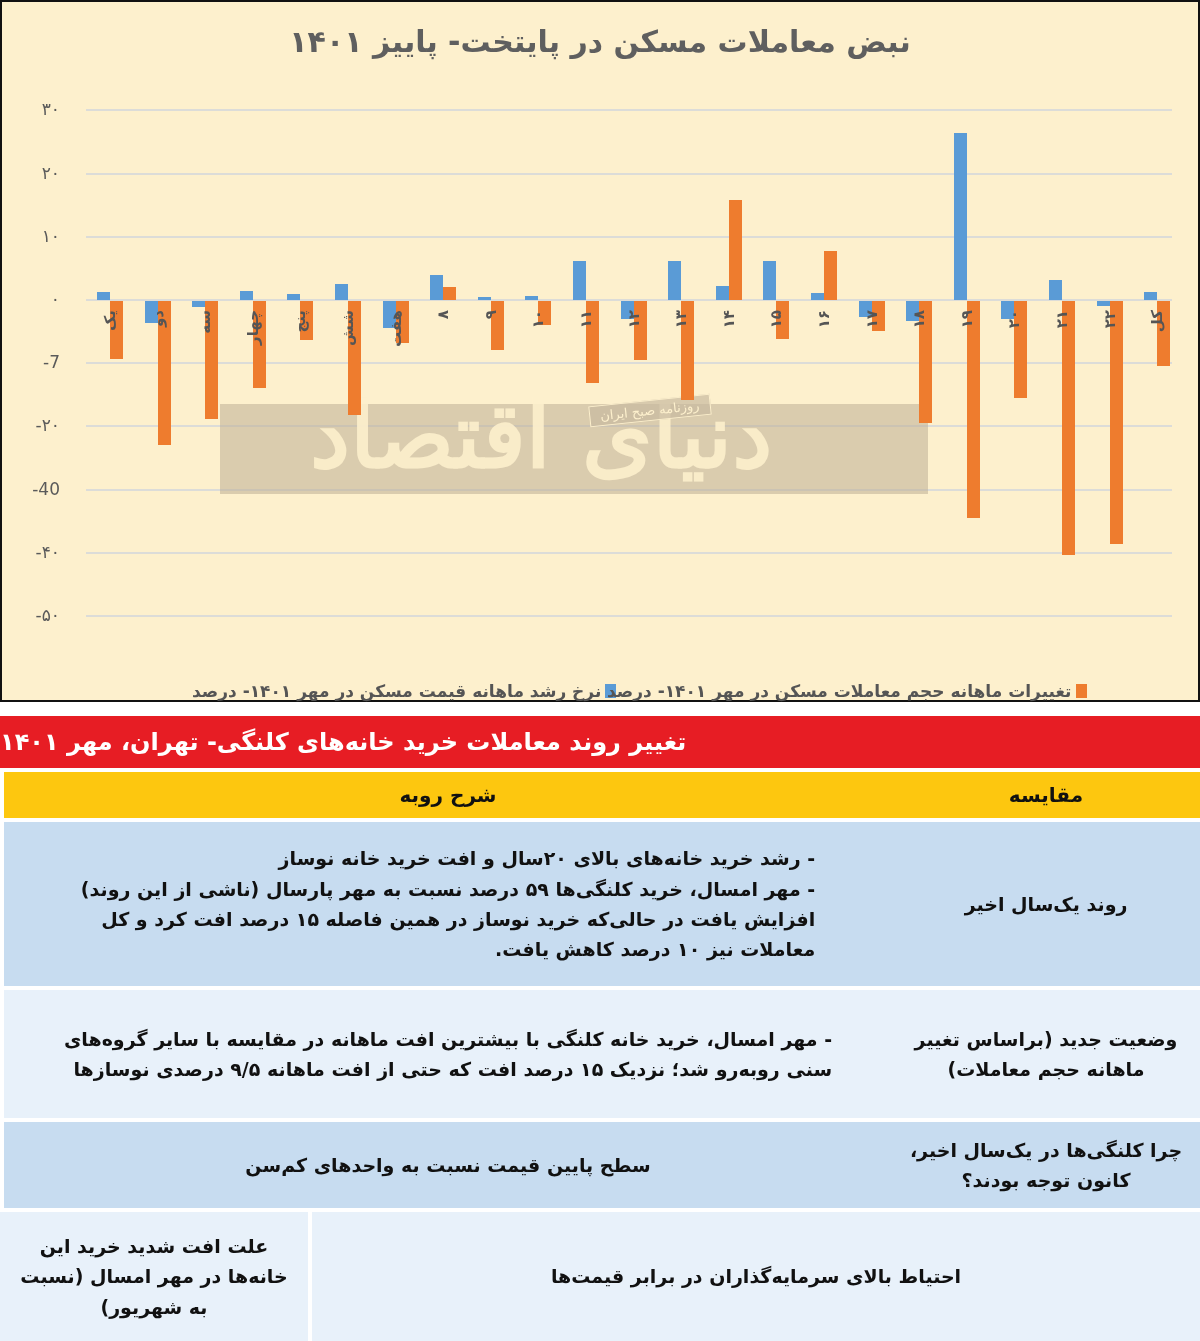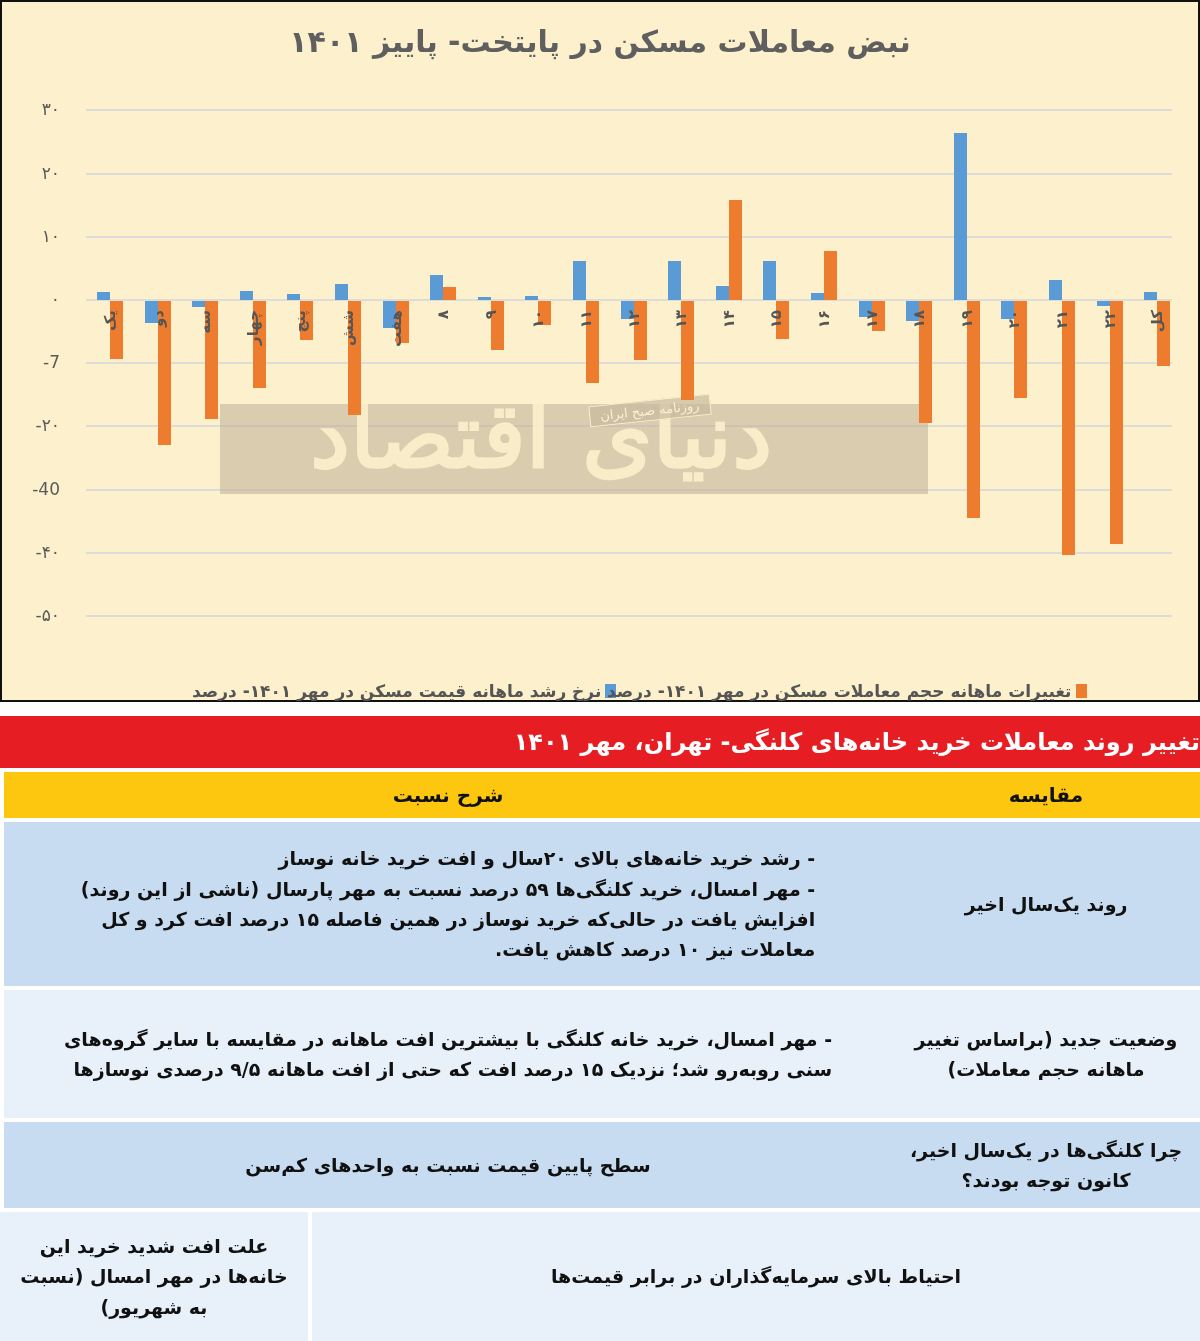--- a/index.html
+++ b/index.html
@@ -11,21 +11,21 @@
   .grid { position: absolute; left: 84px; width: 1086px; height: 2px; background: #dcdcd8; }
   .bar { position: absolute; }
   .bar.blue { background: #5a9bd6; }
   .bar.orange { background: #ee7c2e; }
   .xlabel { position: absolute; font-size: 15px; font-weight: bold; color: #555; writing-mode: vertical-rl; transform: rotate(180deg); white-space: nowrap; direction: rtl; }
   .watermark { position: absolute; left: 218px; top: 402px; width: 708px; height: 90px; background: rgba(190,175,150,0.55); }
   .wm-text { position: absolute; left: 308px; top: 380px; font-size: 90px; color: #fdf0cd; font-weight: bold; direction: rtl; font-family: "DejaVu Serif", serif; opacity: 0.9; }
   .wm-small { position: absolute; left: 587px; top: 398px; padding: 2px 10px; border: 1px solid #fdf0cd; color: #fdf0cd; font-size: 13px; transform: rotate(-6deg); direction: rtl; background: rgba(200,185,160,0.7); }
   .legend { position: absolute; top: 660px; font-size: 17px; font-weight: bold; color: #555; direction: rtl; display: flex; align-items: center; margin-top: 19px; }
   .legend .sw { width: 11px; height: 14px; display: inline-block; margin-left: 4px; }
-  .table-title { position: absolute; left: 0; top: 716px; width: 1200px; height: 52px; background: #e71d24; color: #fff; font-size: 24px; font-weight: bold; text-align: right; line-height: 52px; direction: rtl; }
+  .table-title { position: absolute; left: 0; top: 716px; width: 1200px; height: 52px; background: #e71d24; color: #fff; font-size: 24px; font-weight: bold; text-align: left; line-height: 52px; direction: rtl; }
   .row { position: absolute; left: 0; width: 1200px; display: flex; flex-direction: row-reverse; }
   .cell { box-sizing: border-box; display: flex; align-items: center; justify-content: center; text-align: center; direction: rtl; color: #111; font-weight: bold; font-size: 19px; line-height: 1.6; padding: 6px 12px; }
   .cell.label-col { width: 308px; }
   .cell.desc-col { width: 888px; margin-left: 4px; }
   .hdr .cell { background: #fdc70f; font-size: 20px; }
   .r1 .cell, .r3 .cell { background: #c7dcf0; }
   .r2 .cell, .r4 .cell { background: #e8f1fa; }
   .desc-lines { display: block; }
   .desc-lines span { display: block; text-align: right; }
 </style>
@@ -133,21 +133,21 @@
   <div class="legend" style="left:605px;">
     <span class="sw" style="background:#ee7c2e"></span>
     <span>تغییرات ماهانه حجم معاملات مسکن در مهر ۱۴۰۱- درصد</span>
   </div>
 </div>
 
 <div class="table-title">تغییر روند معاملات خرید خانه‌های کلنگی- تهران، مهر ۱۴۰۱</div>
 
 <div class="row hdr" style="top:772px; height:46px;">
   <div class="cell label-col">مقایسه</div>
-  <div class="cell desc-col">شرح نسبت</div>
+  <div class="cell desc-col">شرح روبه</div>
 </div>
 
 <div class="row r1" style="top:822px; height:164px;">
   <div class="cell label-col">روند یک‌سال اخیر</div>
   <div class="cell desc-col">
     <div class="desc-lines">
       <span>- رشد خرید خانه‌های بالای ۲۰سال و افت خرید خانه نوساز</span>
       <span>- مهر امسال، خرید کلنگی‌ها ۵۹ درصد نسبت به مهر پارسال (ناشی از این روند)</span>
       <span>افزایش یافت در حالی‌که خرید نوساز در همین فاصله ۱۵ درصد افت کرد و کل</span>
       <span>معاملات نیز ۱۰ درصد کاهش یافت.</span>

